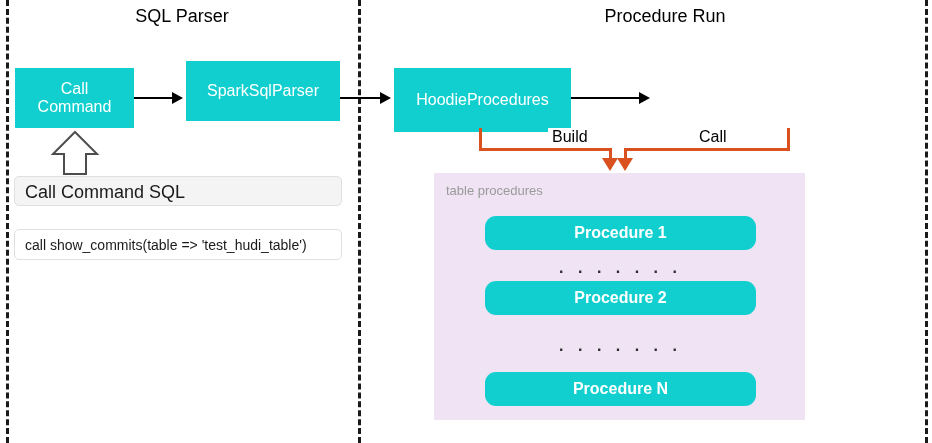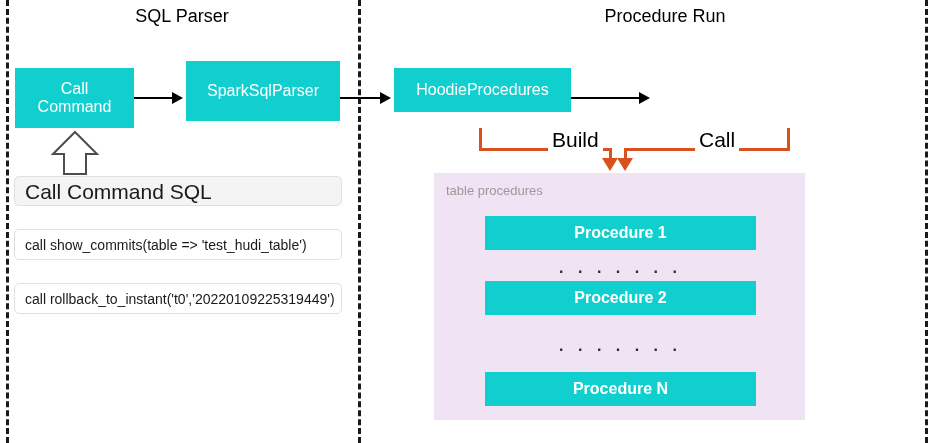--- a/index.html
+++ b/index.html
@@ -46,21 +46,21 @@
     display: flex;
     align-items: center;
     justify-content: center;
     text-align: center;
     font-size: 16px;
     line-height: 1.15;
     box-sizing: border-box;
   }
   #box-call-command { left: 15px;  top: 68px; width: 119px; height: 60px; }
   #box-spark-parser { left: 186px; top: 61px; width: 154px; height: 60px; }
-  #box-hoodie-procedures { left: 394px; top: 68px; width: 177px; height: 44px; }
+  #box-hoodie-procedures { left: 394px; top: 68px; width: 177px; height: 64px; }
   #box-call-procedure-hoodie-command { left: 653px; top: 68px; width: 266px; height: 60px; }
 
   
   .arrow-line {
     position: absolute;
     height: 0;
     border-top: 2px solid #000000;
   }
   .arrow-head {
     position: absolute;
@@ -94,42 +94,42 @@
     background: #ffffff;
     padding: 6px 10px;
     font-size: 14px;
     color: #1a1a1a;
     margin-top: -1px;
     white-space: nowrap;
     overflow: hidden;
   }
   .sql-row.header {
     background: #f4f4f4;
-    font-size: 21px;
+    font-size: 18px;
     margin-top: 0;
     height: 30px;
     line-height: 18px;
   }
   .sql-row.body { height: 31px; line-height: 18px; margin-top: 23px; }
 
   
   .orange-seg {
     position: absolute;
     background: #d9511f;
   }
   .orange-head {
     position: absolute;
     width: 0; height: 0;
     border-left: 8px solid transparent;
     border-right: 8px solid transparent;
     border-top: 13px solid #d9511f;
   }
   .edge-label {
     position: absolute;
-    font-size: 21px;
+    font-size: 16px;
     color: #000000;
     background: #ffffff;
     padding: 0 4px;
     white-space: nowrap;
   }
   #label-build { left: 548px; top: 128px; }
   #label-call  { left: 695px; top: 128px; }
 
   
   #user-procedures-panel {
@@ -153,20 +153,21 @@
     left: 51px;
     width: 271px;
     height: 34px;
     background: #12cfcf;
     color: #ffffff;
     display: flex;
     align-items: center;
     justify-content: center;
     font-size: 16px;
     font-weight: bold;
+    border-radius: 11px;
   }
   #proc-1 { top: 43px; }
   #proc-2 { top: 108px; }
   #proc-3 { top: 199px; }
   .dots-row {
     position: absolute;
     left: 51px;
     width: 271px;
     text-align: center;
     font-size: 16px;
@@ -210,21 +211,20 @@
   <div class="arrow-line" id="conn3-line"></div>
   <div class="arrow-head" id="conn3-head"></div>
 
   <svg id="hollow-arrow" width="50" height="46" viewBox="0 0 50 46">
     <polygon points="25,2 47,24 36,24 36,44 14,44 14,24 3,24" fill="#ffffff" stroke="#4d4d4d" stroke-width="2"></polygon>
   </svg>
 
   <div id="sql-table">
     <div class="sql-row header">Call Command SQL</div>
     <div class="sql-row body">call show_commits(table =&gt; 'test_hudi_table')</div>
-    <div class="sql-row body">call rollback_to_instant('t0','20220109225319449')</div>
   </div>
 
   <div class="orange-seg" style="left:479px; top:128px; width:3px; height:23px;"></div>
   <div class="orange-seg" style="left:479px; top:148px; width:133px; height:3px;"></div>
   <div class="orange-seg" style="left:609px; top:148px; width:3px; height:13px;"></div>
   <div class="orange-head" style="left:602px; top:158px;"></div>
 
   <div class="orange-seg" style="left:787px; top:128px; width:3px; height:23px;"></div>
   <div class="orange-seg" style="left:624px; top:148px; width:166px; height:3px;"></div>
   <div class="orange-seg" style="left:624px; top:148px; width:3px; height:13px;"></div>

